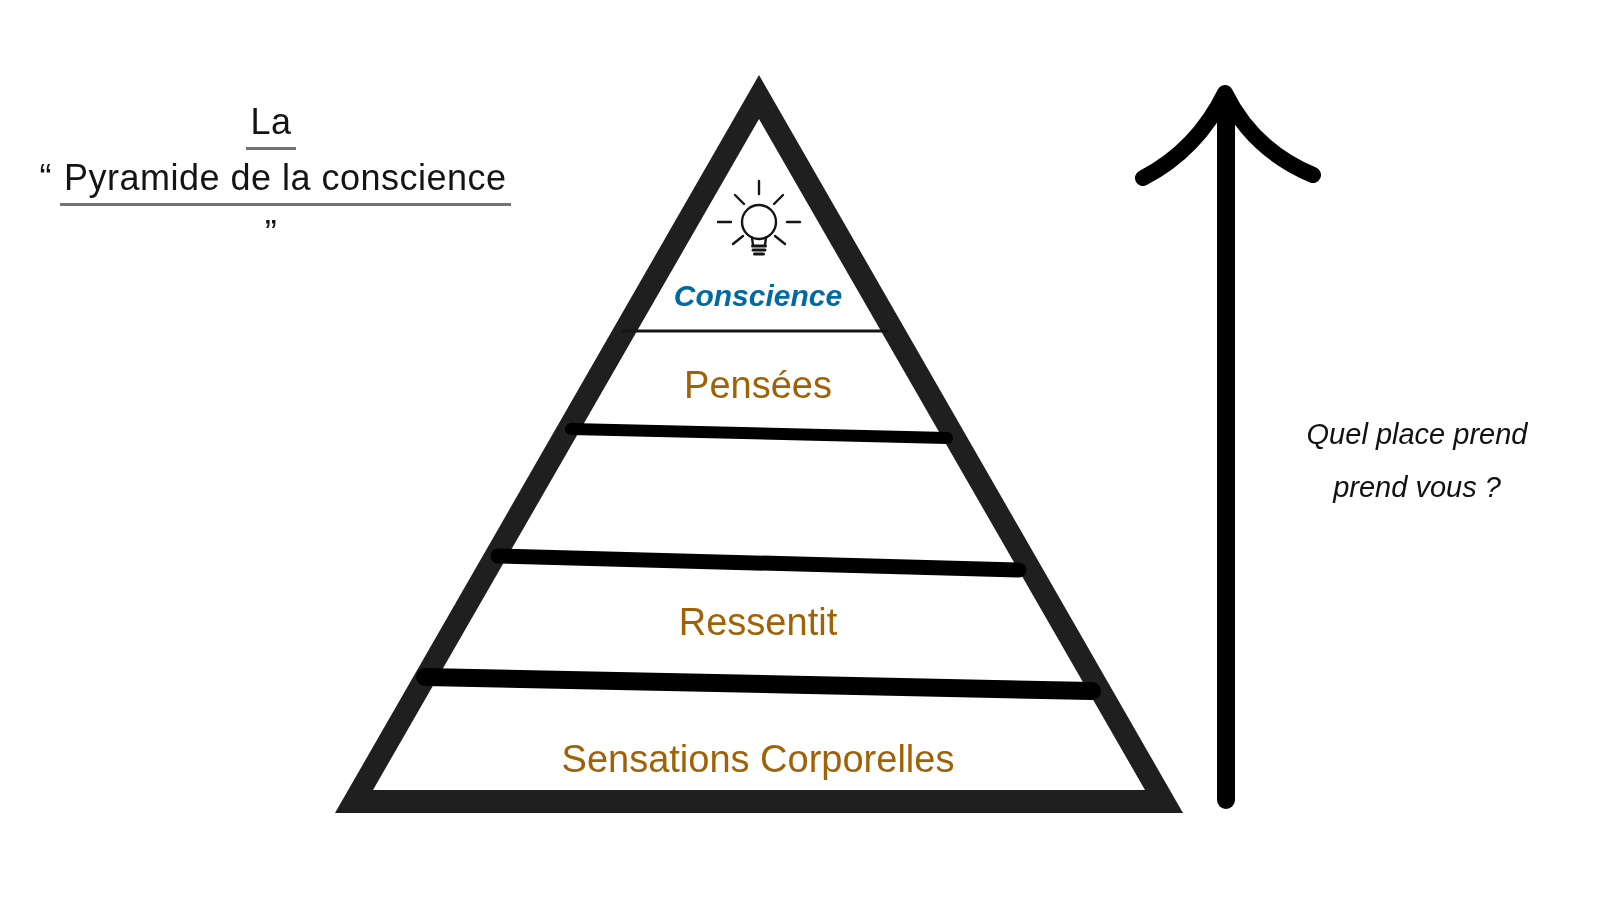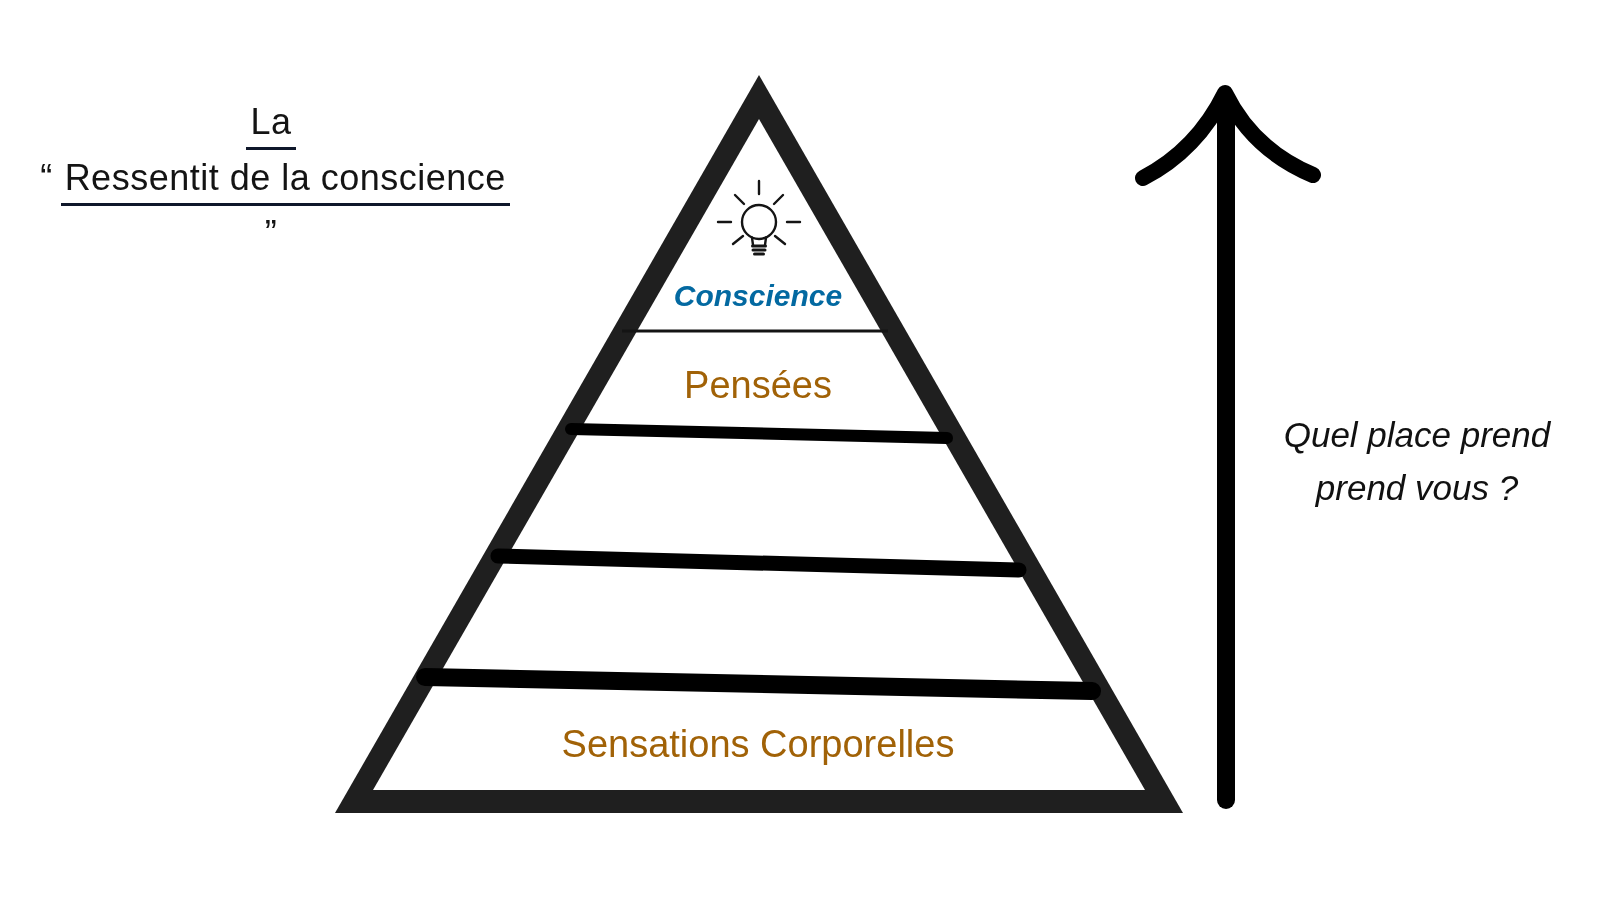--- a/index.html
+++ b/index.html
@@ -30,21 +30,21 @@
     top: 94px;
     width: 500px;
     text-align: center;
     font-size: 36px;
     line-height: 56px;
     color: #141414;
     letter-spacing: 0.5px;
   }
   .title .u {
     display: inline-block;
-    border-bottom: 3px solid #0f172a;
+    border-bottom: 3px solid #737373;
     padding: 0 4px 3px 4px;
     line-height: 44px;
   }
   .title .q {
     display: inline-block;
     margin: 0 8px;
     vertical-align: top;
   }
   
   .level-label {
@@ -64,33 +64,33 @@
     color: #0369a1;
   }
   
   .side-note {
     position: absolute;
     left: 1243px;
     top: 408px;
     width: 348px;
     text-align: center;
     font-style: italic;
-    font-size: 35px;
+    font-size: 29px;
     line-height: 53px;
     color: #111111;
   }
 </style>
 </head>
 <body>
 
 <div id="canvas">
 
   <div class="title">
     <div><span class="u">La</span></div>
-    <div><span class="q">“</span><span class="u">Ressentit de la conscience</span><span class="q">”</span></div>
+    <div><span class="q">“</span><span class="u">Pyramide de la conscience</span><span class="q">”</span></div>
   </div>
 
   <svg id="figure-svg" viewBox="0 0 1600 900">
 
     <polygon points="759,75 1183,813 335,813" fill="#1f1f1f"></polygon>
     <polygon points="759,119 1145,790 373,790" fill="#ffffff"></polygon>
 
     <line x1="622" y1="331" x2="888" y2="331" stroke="#141414" stroke-width="3"></line>
     <line x1="571" y1="429" x2="947" y2="438" stroke="#000000" stroke-width="12" stroke-linecap="round"></line>
     <line x1="498" y1="556" x2="1019" y2="570" stroke="#000000" stroke-width="15" stroke-linecap="round"></line>
@@ -112,20 +112,21 @@
     </g>
 
     <g stroke="#000000" fill="none" stroke-linecap="round" stroke-linejoin="round">
       <line x1="1226" y1="800" x2="1226" y2="104" stroke-width="18"></line>
       <path d="M 1143,178 Q 1197,150 1225,93 Q 1253,150 1313,175" stroke-width="16"></path>
     </g>
   </svg>
 
   <div class="level-label top" style="top:277px;">Conscience</div>
   <div class="level-label" style="top:362px;">Pensées</div>
-  <div class="level-label" style="top:721px;">Sensations Corporelles</div>
+  <div class="level-label" style="top:599px;">Ressentit</div>
+  <div class="level-label" style="top:736px;">Sensations Corporelles</div>
 
   <div class="side-note">
     <div>Quel place prend</div>
     <div>prend vous ?</div>
   </div>
 
 </div>
 
 </body></html>

